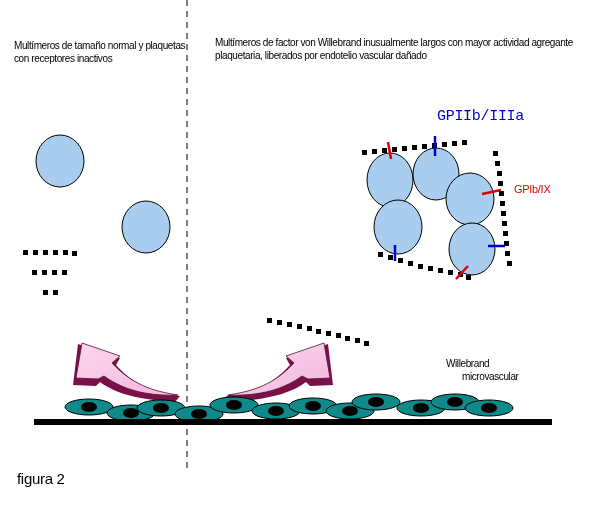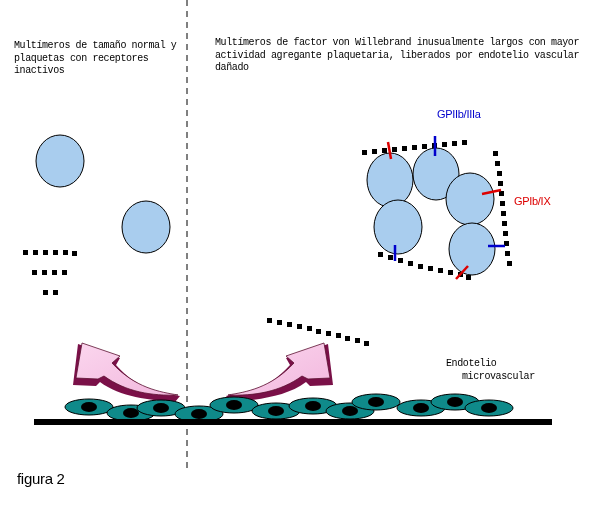--- a/index.html
+++ b/index.html
@@ -1,37 +1,37 @@
 <!DOCTYPE html>
 <html><head>
 <meta charset="utf-8">
 <style>
   html, body { margin: 0; padding: 0; background: #ffffff; }
   body { width: 600px; height: 510px; position: relative; overflow: hidden;
          font-family: "Liberation Sans", sans-serif; }
   #canvas { position: absolute; left: 0; top: 0; }
-  .txt { position: absolute; font-family: Liberation Mono, monospace;
+  .txt { position: absolute; font-family: Liberation Sans, sans-serif;
          font-size: 10px; line-height: 12.5px; color: #000; letter-spacing: -0.4px; }
-  .lbl-blue { position: absolute; font-size: 11px; color: #0000cc; font-family: Liberation Sans, sans-serif; letter-spacing: -0.3px; }
-  .lbl-red { position: absolute; font-size: 11px; color: #dd0000; font-family: "Liberation Sans", sans-serif; letter-spacing: -0.3px; margin-top: 12px; }
+  .lbl-blue { position: absolute; font-size: 15px; color: #0000cc; font-family: Liberation Mono, monospace; letter-spacing: -0.3px; }
+  .lbl-red { position: absolute; font-size: 11px; color: #dd0000; font-family: "Liberation Sans", sans-serif; letter-spacing: -0.3px; }
   .fig { position: absolute; font-size: 15px; color: #000; font-family: "Liberation Sans", sans-serif; letter-spacing: -0.3px; text-align: center; }
 </style>
 </head>
 <body>
 
 <div class="txt" style="left:14px; top:40px; width:180px;">Multímeros de tamaño normal y plaquetas con receptores inactivos</div>
 
 <div class="txt" style="left:215px; top:37px; width:370px;">Multímeros de factor von Willebrand inusualmente largos con mayor actividad agregante plaquetaria, liberados por endotelio vascular dañado</div>
 
 <div class="lbl-blue" style="left:437px; top:108px;">GPIIb/IIIa</div>
 
 <div class="lbl-red" style="left:514px; top:183px;">GPIb/IX</div>
 
 <div class="txt" style="left:446px; top:358px; font-size:10px;">
-  <span>Endotelio</span><br>
+  <span>Willebrand</span><br>
   <span style="padding-left:16px;text-align:center;">microvascular</span>
 </div>
 
 <div class="fig" style="left:17px; top:470px;">figura 2</div>
 
 <svg id="canvas" width="600" height="510">
   <defs>
     <linearGradient id="pinkGrad" x1="0" y1="0" x2="1" y2="1">
       <stop offset="0" stop-color="#fbd6ee"></stop>
       <stop offset="1" stop-color="#f2b8de"></stop>

